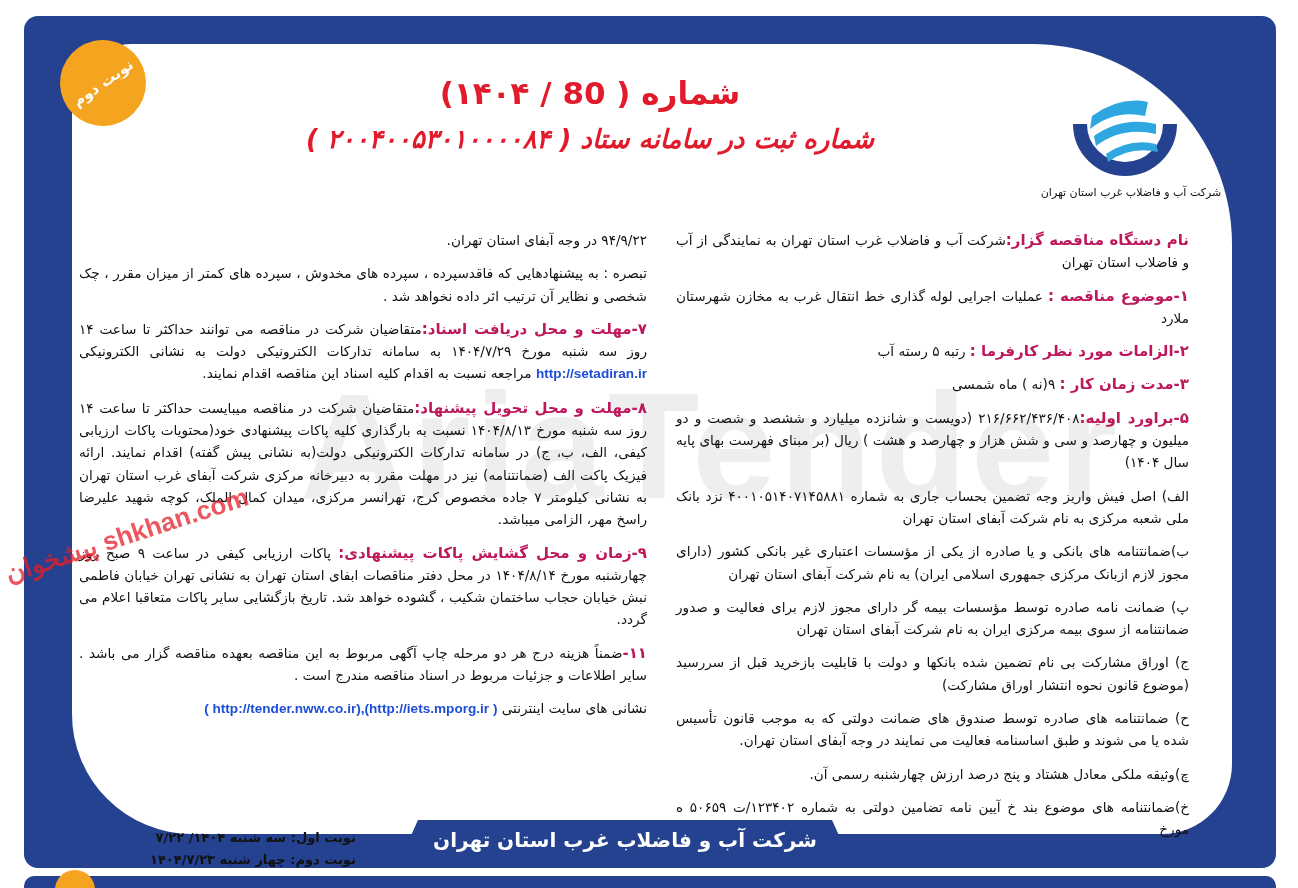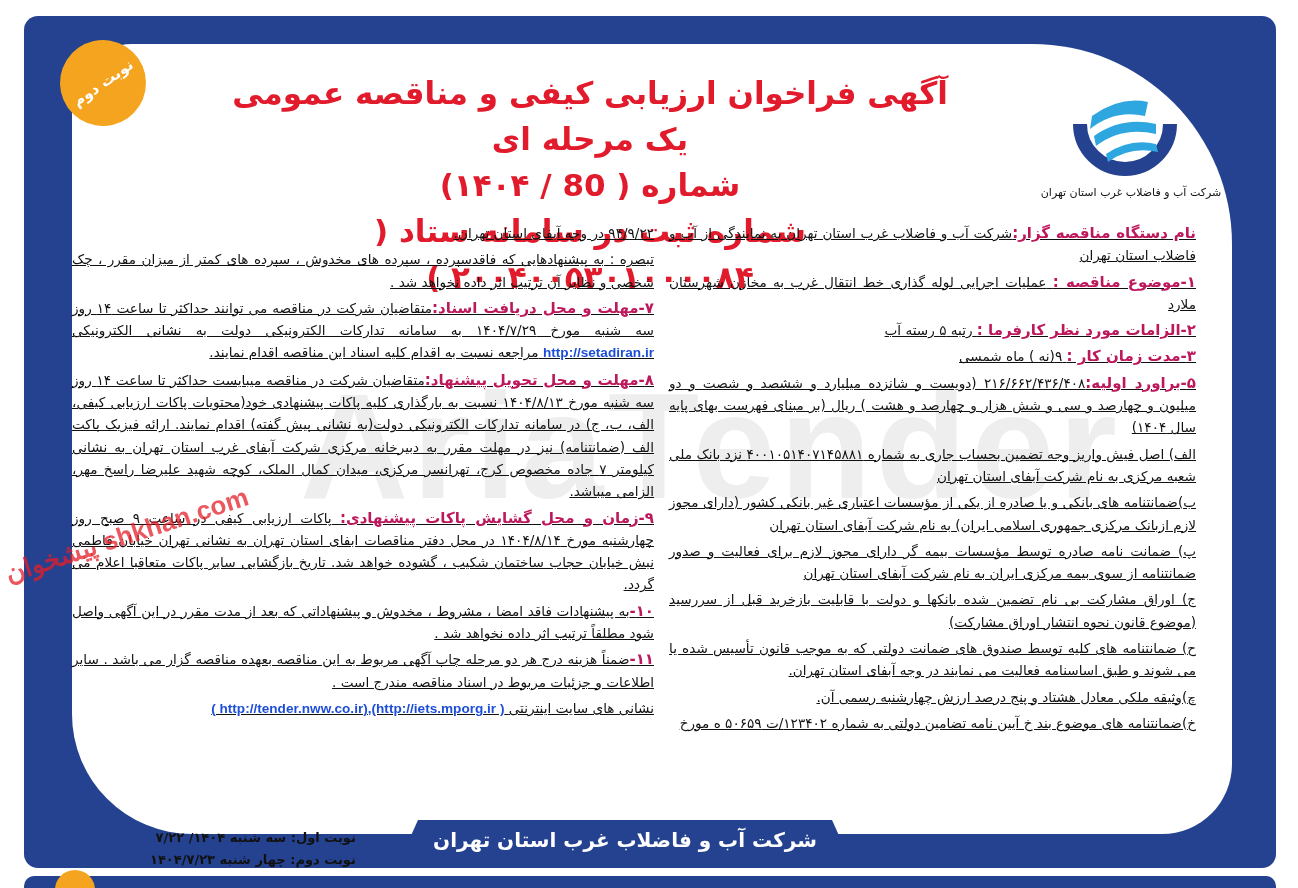--- a/index.html
+++ b/index.html
@@ -5,25 +5,25 @@
   html,body{margin:0;padding:0;background:#fff;}
   body{width:1298px;height:888px;position:relative;overflow:hidden;font-family:"DejaVu Sans",sans-serif;}
   .frame{position:absolute;left:24px;top:16px;width:1252px;height:852px;background:#24428f;border-radius:14px;overflow:hidden;}
   .paper{position:absolute;left:48px;top:28px;width:1160px;height:790px;background:#fff;border-radius:60px 200px 70px 120px;}
   .badge{position:absolute;left:60px;top:40px;width:86px;height:86px;border-radius:50%;background:#f5a41f;color:#fff;display:flex;align-items:center;justify-content:center;font-weight:bold;font-size:15px;transform:rotate(-35deg);}
   .logo{position:absolute;left:1060px;top:54px;width:130px;height:130px;}
   .logo-caption{position:absolute;left:1036px;top:186px;width:190px;text-align:center;font-size:11px;color:#111;direction:rtl;}
   .title{position:absolute;left:220px;top:70px;width:740px;text-align:center;direction:rtl;color:#e11b2b;font-weight:bold;}
   .title .l1{font-size:31px;line-height:46px;}
   .title .l2{font-size:31px;line-height:46px;}
-  .title .l3{font-size:31px;line-height:46px;}
+  .title .l3{font-size:26px;line-height:46px;font-style:italic;}
   .col{position:absolute;direction:rtl;font-size:13.6px;line-height:22.3px;color:#111;text-align:justify;}
   .col-right{left:665px;top:218px;width:535px;}
   .col-left{left:68px;top:218px;width:590px;}
-  .col p{margin:4px;text-decoration:underline;}
+  .col p{margin:11px;}
   .h{color:#be185d;font-weight:bold;font-size:15px;}
   .url{color:#1d4ed8;font-weight:bold;font-family:"Liberation Sans",sans-serif;direction:ltr;unicode-bidi:embed;}
   .dates{position:absolute;left:150px;top:827px;direction:rtl;font-weight:bold;font-size:13px;line-height:22px;color:#111;}
   .footer-band{position:absolute;left:400px;top:820px;width:450px;height:40px;background:#24428f;clip-path:polygon(4% 0,96% 0,100% 100%,0 100%);display:flex;align-items:center;justify-content:center;color:#fff;font-weight:bold;font-size:20px;direction:rtl;}
   .bottom-strip{position:absolute;left:24px;top:876px;width:1252px;height:20px;background:#24428f;border-radius:10px 10px 0 0;}
   .bottom-dot{position:absolute;left:55px;top:870px;width:40px;height:40px;border-radius:50%;background:#f5a41f;}
   .watermark{position:absolute;left:300px;top:360px;font-size:150px;font-weight:bold;color:rgba(160,160,160,0.18);font-family:"Liberation Sans",sans-serif;letter-spacing:4px;pointer-events:none;}
   .stamp{position:absolute;left:0;top:520px;color:rgba(230,30,40,0.75);font-weight:bold;font-size:26px;transform:rotate(-18deg);font-family:"Liberation Sans",sans-serif;}
 </style>
 </head>
@@ -40,49 +40,47 @@
 <svg class="logo" viewBox="0 0 130 130">
   <path d="M20 70 A45 45 0 0 0 110 70" fill="none" stroke="#24428f" stroke-width="14"></path>
   <path d="M30 75 Q55 55 85 62 L88 48 Q60 42 32 62 Z" fill="#2ea7e0"></path>
   <path d="M36 92 Q62 72 96 80 L96 70 Q62 62 34 82 Z" fill="#2ea7e0"></path>
   <path d="M48 108 Q70 92 98 98 L96 90 Q70 84 46 100 Z" fill="#2ea7e0"></path>
   <text x="65" y="22" font-size="8" fill="#2ea7e0" text-anchor="middle" font-family="DejaVu Sans, sans-serif"></text>
 </svg>
 <div class="logo-caption">شرکت آب و فاضلاب غرب استان تهران</div>
 
 <div class="title">
-  <div class="l1">آگهی فراخوان ارزیابی کیفی و مناقصه عمومی یک مرحله ای</div>
   <div class="l2">شماره ( 80 / ۱۴۰۴)</div>
   <div class="l3">شماره ثبت در سامانه ستاد ( ۲۰۰۴۰۰۵۳۰۱۰۰۰۰۸۴ )</div>
 </div>
 
 <div class="watermark">AriaTender</div>
 
 <div class="col col-right">
   <p><span class="h">نام دستگاه مناقصه گزار:</span><span>شرکت آب و فاضلاب غرب استان تهران به نمایندگی از آب و فاضلاب استان تهران</span></p>
   <p><span class="h">۱-موضوع مناقصه :</span> <span>عملیات اجرایی لوله گذاری خط انتقال غرب به مخازن شهرستان ملارد</span></p>
   <p><span class="h">۲-الزامات مورد نظر کارفرما :</span> <span>رتبه ۵ رسته آب</span></p>
   <p><span class="h">۳-مدت زمان کار :</span> <span>۹(نه ) ماه شمسی</span></p>
   <p><span class="h">۵-براورد اولیه:</span><span>۲۱۶/۶۶۲/۴۳۶/۴۰۸ (دویست و شانزده میلیارد و ششصد و شصت و دو میلیون و چهارصد و سی و شش هزار و چهارصد و هشت ) ریال (بر مبنای فهرست بهای پایه سال ۱۴۰۴)</span></p>
   <p>الف) اصل فیش واریز وجه تضمین بحساب جاری به شماره ۴۰۰۱۰۵۱۴۰۷۱۴۵۸۸۱ نزد بانک ملی شعبه مرکزی به نام شرکت آبفای استان تهران</p>
   <p>ب)ضمانتنامه های بانکی و یا صادره از یکی از مؤسسات اعتباری غیر بانکی کشور (دارای مجوز لازم ازبانک مرکزی جمهوری اسلامی ایران) به نام شرکت آبفای استان تهران</p>
   <p>پ) ضمانت نامه صادره توسط مؤسسات بیمه گر دارای مجوز لازم برای فعالیت و صدور ضمانتنامه از سوی بیمه مرکزی ایران به نام شرکت آبفای استان تهران</p>
   <p>ج) اوراق مشارکت بی نام تضمین شده بانکها و دولت با قابلیت بازخرید قبل از سررسید (موضوع قانون نحوه انتشار اوراق مشارکت)</p>
-  <p>ح) ضمانتنامه های کلیه توسط صندوق های ضمانت دولتی که به موجب قانون تأسیس شده یا می شوند و طبق اساسنامه فعالیت می نمایند در وجه آبفای استان تهران.</p>
+  <p>ح) ضمانتنامه های صادره توسط صندوق های ضمانت دولتی که به موجب قانون تأسیس شده یا می شوند و طبق اساسنامه فعالیت می نمایند در وجه آبفای استان تهران.</p>
   <p>چ)وثیقه ملکی معادل هشتاد و پنج درصد ارزش چهارشنبه رسمی آن.</p>
   <p>خ)ضمانتنامه های موضوع بند خ آیین نامه تضامین دولتی به شماره ۱۲۳۴۰۲/ت ۵۰۶۵۹ ه مورخ</p>
 </div>
 
 <div class="col col-left">
   <p>۹۴/۹/۲۲ در وجه آبفای استان تهران.</p>
   <p>تبصره : به پیشنهادهایی که فاقدسپرده ، سپرده های مخدوش ، سپرده های کمتر از میزان مقرر ، چک شخصی و نظایر آن ترتیب اثر داده نخواهد شد .</p>
   <p><span class="h">۷-مهلت و محل دریافت اسناد:</span><span>متقاضیان شرکت در مناقصه می توانند حداکثر تا ساعت ۱۴ روز سه شنبه مورخ ۱۴۰۴/۷/۲۹ به سامانه تدارکات الکترونیکی دولت به نشانی الکترونیکی</span> <span class="url">http://setadiran.ir</span> <span>مراجعه نسبت به اقدام کلیه اسناد این مناقصه اقدام نمایند.</span></p>
   <p><span class="h">۸-مهلت و محل تحویل پیشنهاد:</span><span>متقاضیان شرکت در مناقصه میبایست حداکثر تا ساعت ۱۴ روز سه شنبه مورخ ۱۴۰۴/۸/۱۳ نسبت به بارگذاری کلیه پاکات پیشنهادی خود(محتویات پاکات ارزیابی کیفی، الف، ب، ج) در سامانه تدارکات الکترونیکی دولت(به نشانی پیش گفته) اقدام نمایند. ارائه فیزیک پاکت الف (ضمانتنامه) نیز در مهلت مقرر به دبیرخانه مرکزی شرکت آبفای غرب استان تهران به نشانی کیلومتر ۷ جاده مخصوص کرج، تهرانسر مرکزی، میدان کمال الملک، کوچه شهید علیرضا راسخ مهر، الزامی میباشد.</span></p>
   <p><span class="h">۹-زمان و محل گشایش پاکات پیشنهادی:</span> <span>پاکات ارزیابی کیفی در ساعت ۹ صبح روز چهارشنبه مورخ ۱۴۰۴/۸/۱۴ در محل دفتر مناقصات ابفای استان تهران به نشانی تهران خیابان فاطمی نبش خیابان حجاب ساختمان شکیب ، گشوده خواهد شد. تاریخ بازگشایی سایر پاکات متعاقبا اعلام می گردد.</span></p>
-  <p><span class="h">۱۰-</span><span>به پیشنهادات فاقد امضا ، مشروط ، مخدوش و پیشنهاداتی که بعد از مدت مقرر در این آگهی واصل شود مطلقاً ترتیب اثر داده نخواهد شد .</span></p>
   <p><span class="h">۱۱-</span><span>ضمناً هزینه درج هر دو مرحله چاپ آگهی مربوط به این مناقصه بعهده مناقصه گزار می باشد . سایر اطلاعات و جزئیات مربوط در اسناد مناقصه مندرج است .</span></p>
   <p><span>نشانی های سایت اینترنتی</span> <span class="url">( http://tender.nww.co.ir),(http://iets.mporg.ir )</span></p>
 </div>
 
 <div class="dates">
   <div>نوبت اول: سه شنبه ۱۴۰۴/ ۷/۲۲</div>
   <div>نوبت دوم: چهار شنبه ۱۴۰۴/۷/۲۳</div>
 </div>
 
 <div class="footer-band">

